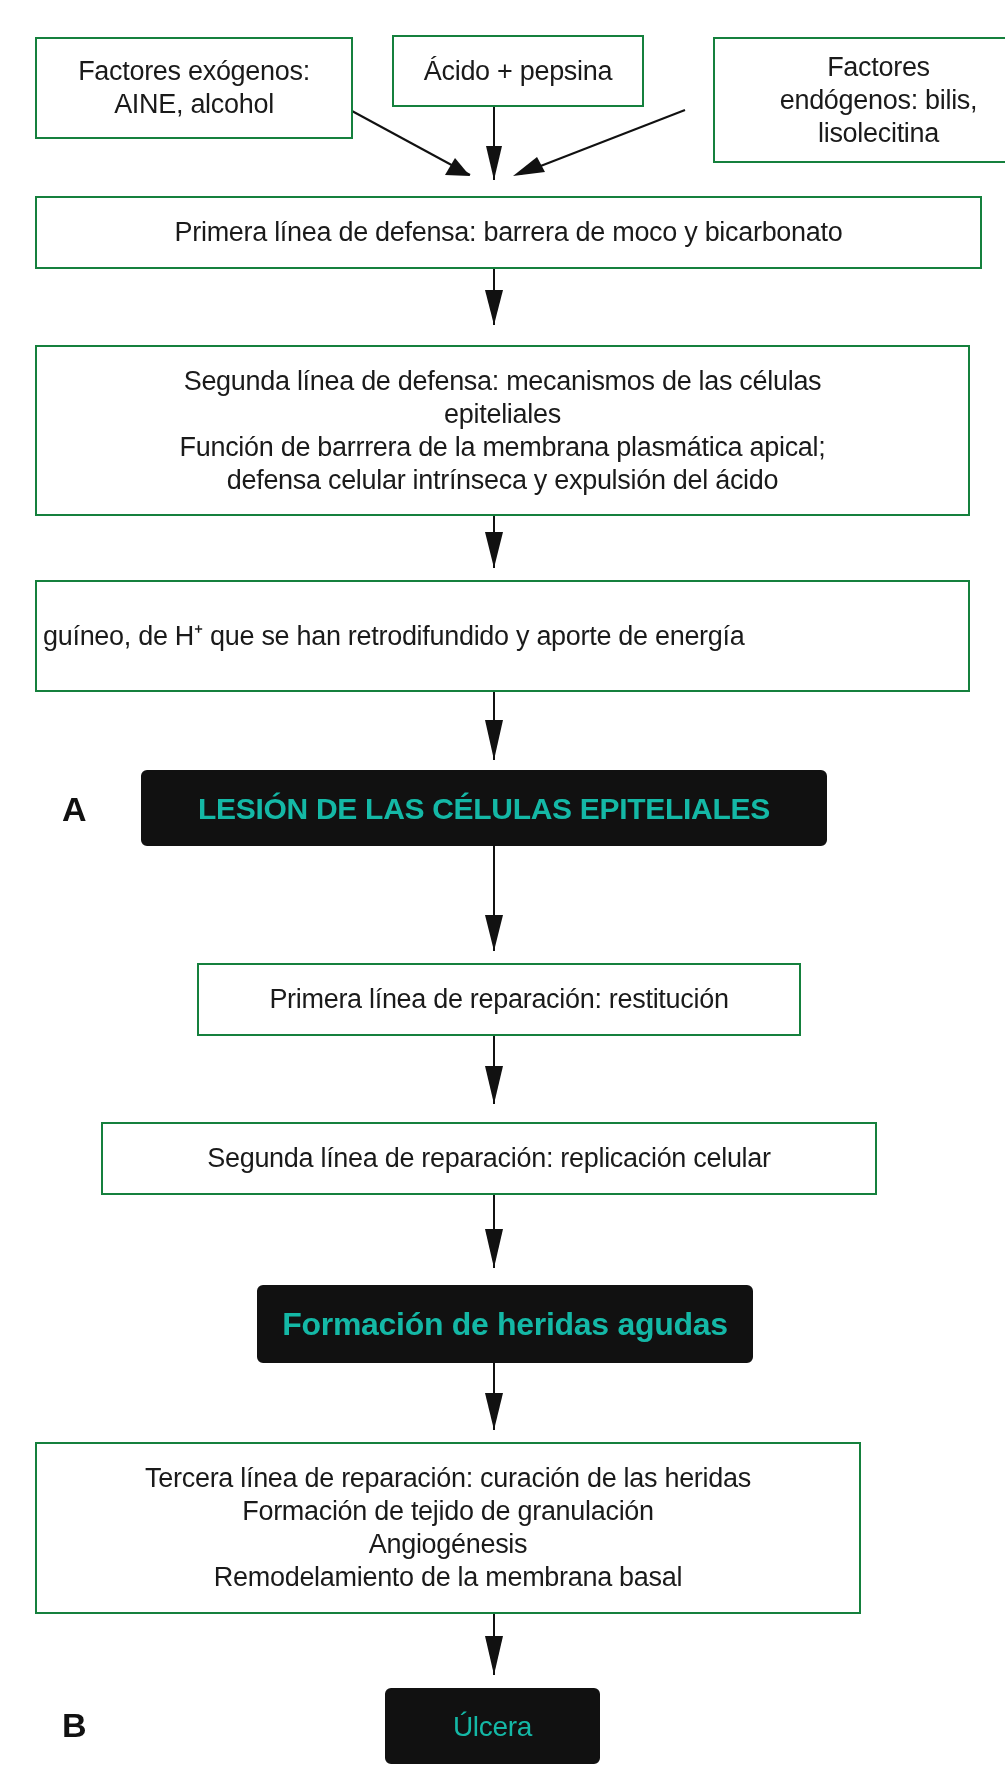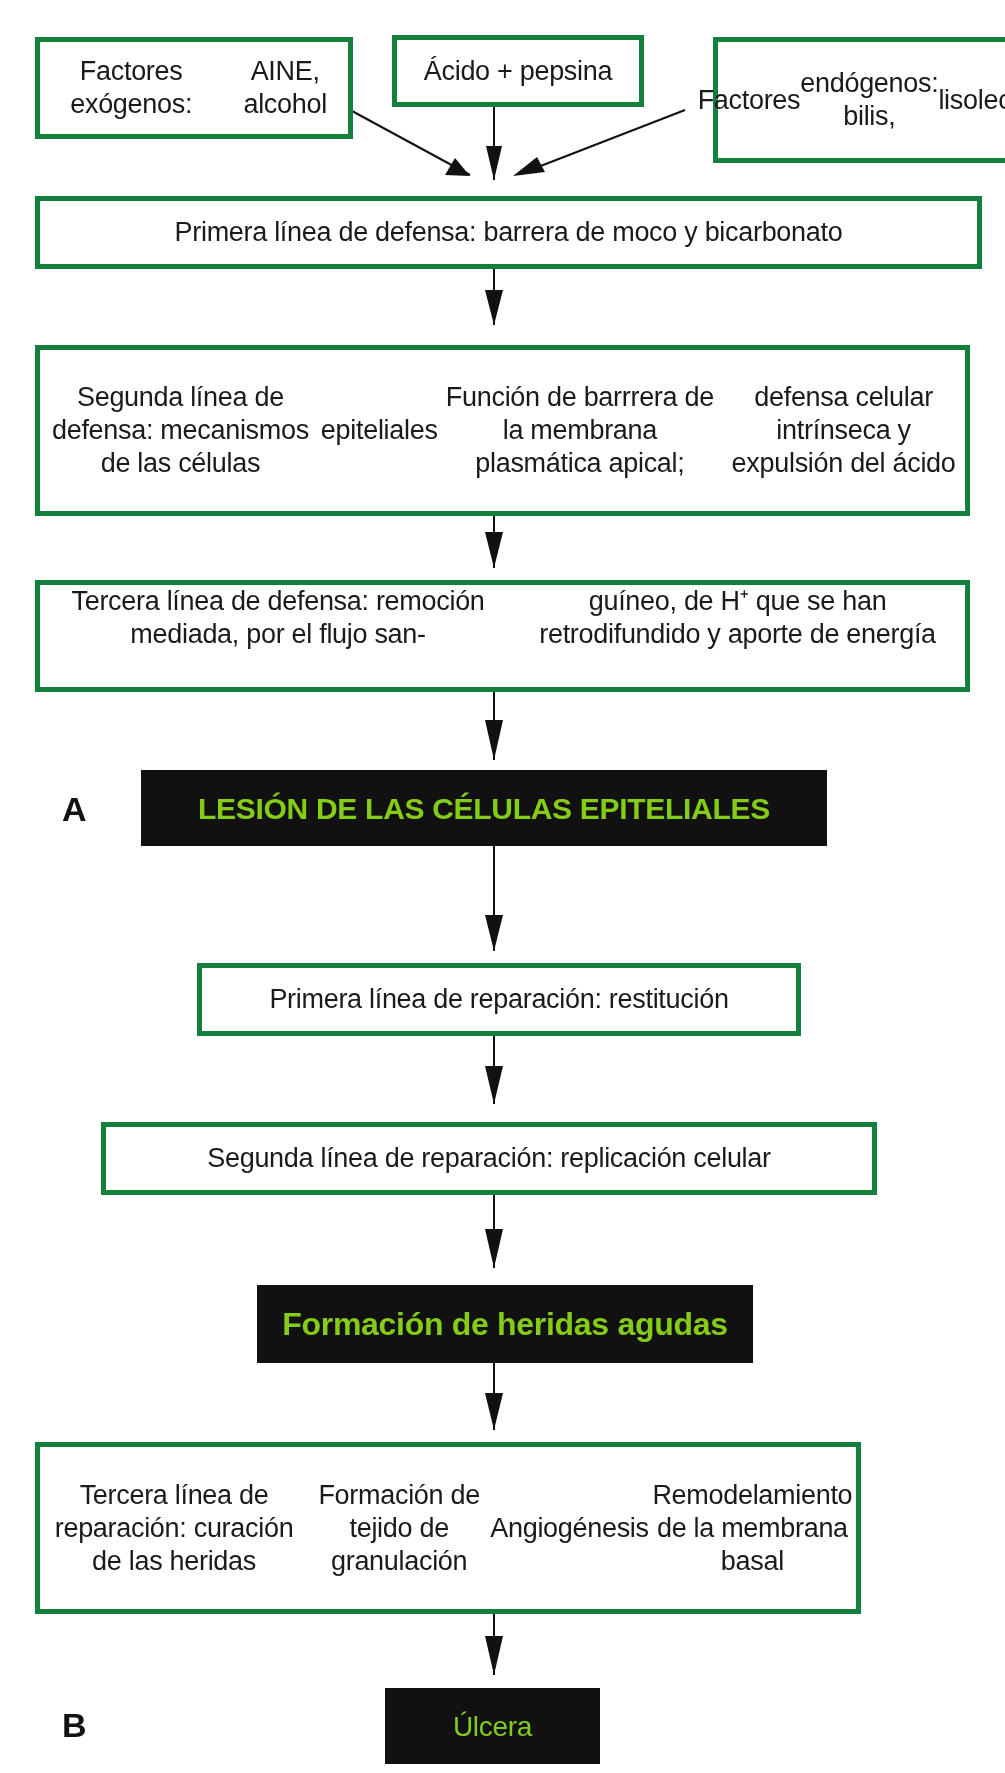--- a/index.html
+++ b/index.html
@@ -1,22 +1,22 @@
 <!DOCTYPE html>
 <html><head>
 <meta charset="utf-8">
 <style>
   html, body { margin: 0; padding: 0; background: #ffffff; }
   body { width: 1005px; height: 1773px; position: relative; overflow: hidden;
          font-family: "Liberation Sans", sans-serif; color: #1a1a1a; }
-  .box { position: absolute; box-sizing: border-box; border: 5px solid #15803d;
-         background: #fff; display: flex; flex-direction: row; align-items: center;
+  .box { position: absolute; box-sizing: border-box; border: 2px solid #15803d;
+         background: #fff; display: flex; flex-direction: column; align-items: center;
          justify-content: center; text-align: center; font-size: 27px; line-height: 33px;
          letter-spacing: -0.3px; }
-  .box.dark { background: #111; border-color: #111; color: #84cc16; font-weight: bold; }
+  .box.dark { background: #111; border-color: #111; color: #14b8a6; font-weight: bold; border-radius: 6px; }
   .line { display: block; }
   .letter { position: absolute; font-size: 34px; font-weight: bold; color: #111; }
   svg.arrows { position: absolute; left: 0; top: 0; }
 </style>
 </head>
 <body>
 
 <svg class="arrows" width="1005" height="1773">
   <defs>
     <marker id="ah" markerWidth="12" markerHeight="30" refX="6" refY="28" orient="auto-start-reverse" markerUnits="userSpaceOnUse">
@@ -74,21 +74,20 @@
 <div class="box" style="left:35px; top:196px; width:947px; height:73px;">
   <span class="line">Primera línea de defensa: barrera de moco y bicarbonato</span>
 </div>
 <div class="box" style="left:35px; top:345px; width:935px; height:171px;">
   <span class="line">Segunda línea de defensa: mecanismos de las células</span>
   <span class="line">epiteliales</span>
   <span class="line">Función de barrrera de la membrana plasmática apical;</span>
   <span class="line">defensa celular intrínseca y expulsión del ácido</span>
 </div>
 <div class="box" style="left:35px; top:580px; width:935px; height:112px; align-items:flex-start; padding-left:6px;">
-  <span class="line">Tercera línea de defensa: remoción mediada, por el flujo san-</span>
   <span class="line">guíneo, de H⁺ que se han retrodifundido y aporte de energía</span>
 </div>
 
 <div class="letter" style="left:62px; top:790px;">A</div>
 <div class="box dark" style="left:141px; top:770px; width:686px; height:76px; font-size:30px;">
   <span class="line">LESIÓN DE LAS CÉLULAS EPITELIALES</span>
 </div>
 
 <div class="box" style="left:197px; top:963px; width:604px; height:73px;text-align:right;">
   <span class="line">Primera línea de reparación: restitución</span>

